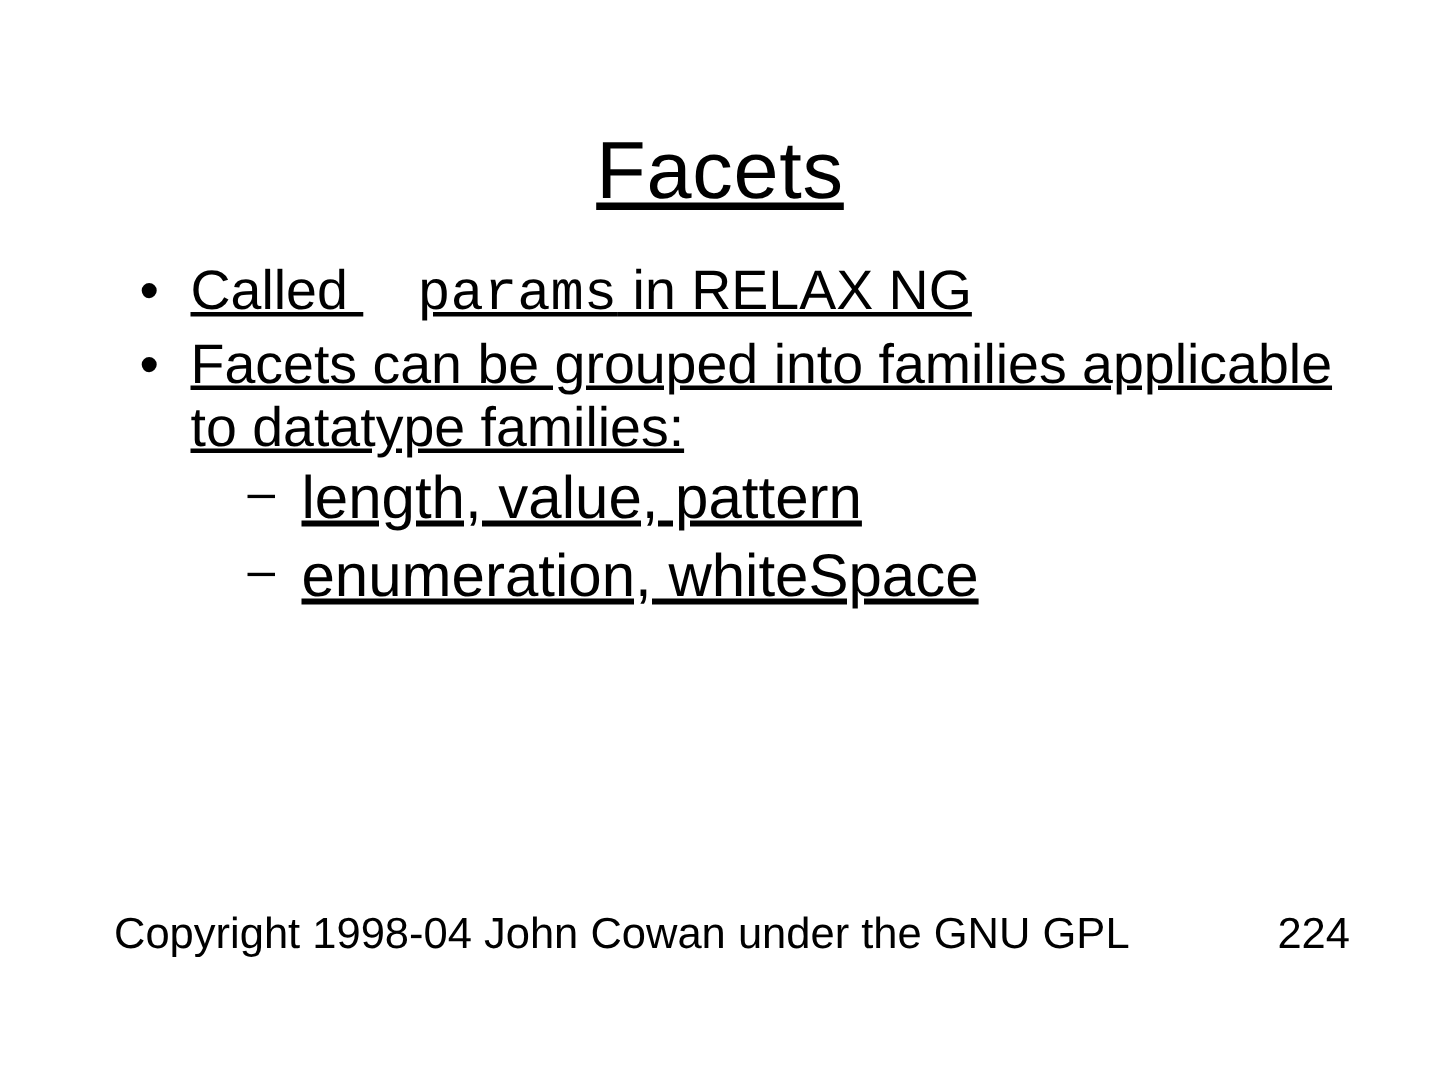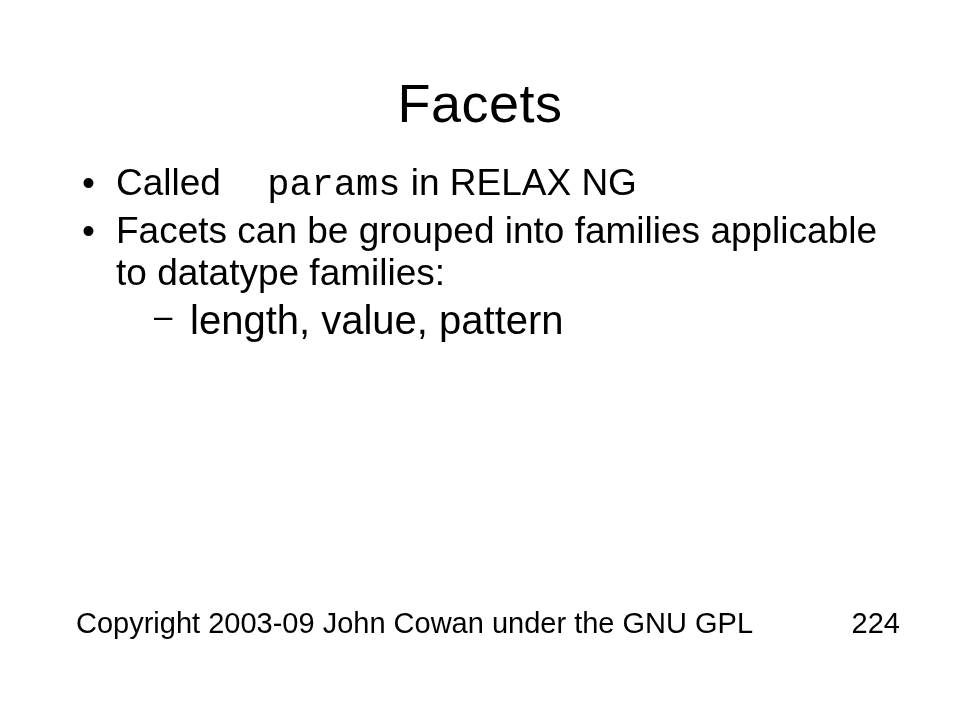--- a/index.html
+++ b/index.html
@@ -7,21 +7,22 @@
   body {
     background: #ffffff;
     font-family: Arial, Helvetica, sans-serif;
     color: #000000;
     position: relative;
   }
   .slide {
     width: 960px;
     height: 668px;
     position: relative;
-    padding: 0;
+    padding: 11px;
+    text-decoration: underline;
   }
   .title {
     text-align: center;
     font-size: 54px;
     font-weight: 400;
     padding-top: 72px;
     padding-bottom: 28px;
     letter-spacing: 0.5px;
   }
   .content {
@@ -91,23 +92,26 @@
     <ul class="level1">
       <li>
         <span>Called </span><span class="mono">params</span><span> in RELAX NG</span>
       </li>
       <li>
         <span>Facets can be grouped into families applicable to datatype families:</span>
         <ul class="level2">
           <li>
             <span>length, value, pattern</span>
           </li>
+          <li>
+            <span>enumeration, whiteSpace</span>
+          </li>
         </ul>
       </li>
     </ul>
   </div>
 
   <div class="footer">
-    <span>Copyright 2003-09 John Cowan under the GNU GPL</span>
+    <span>Copyright 1998-04 John Cowan under the GNU GPL</span>
     <span class="page-number">224</span>
   </div>
 
 </div>
 
 </body></html>

